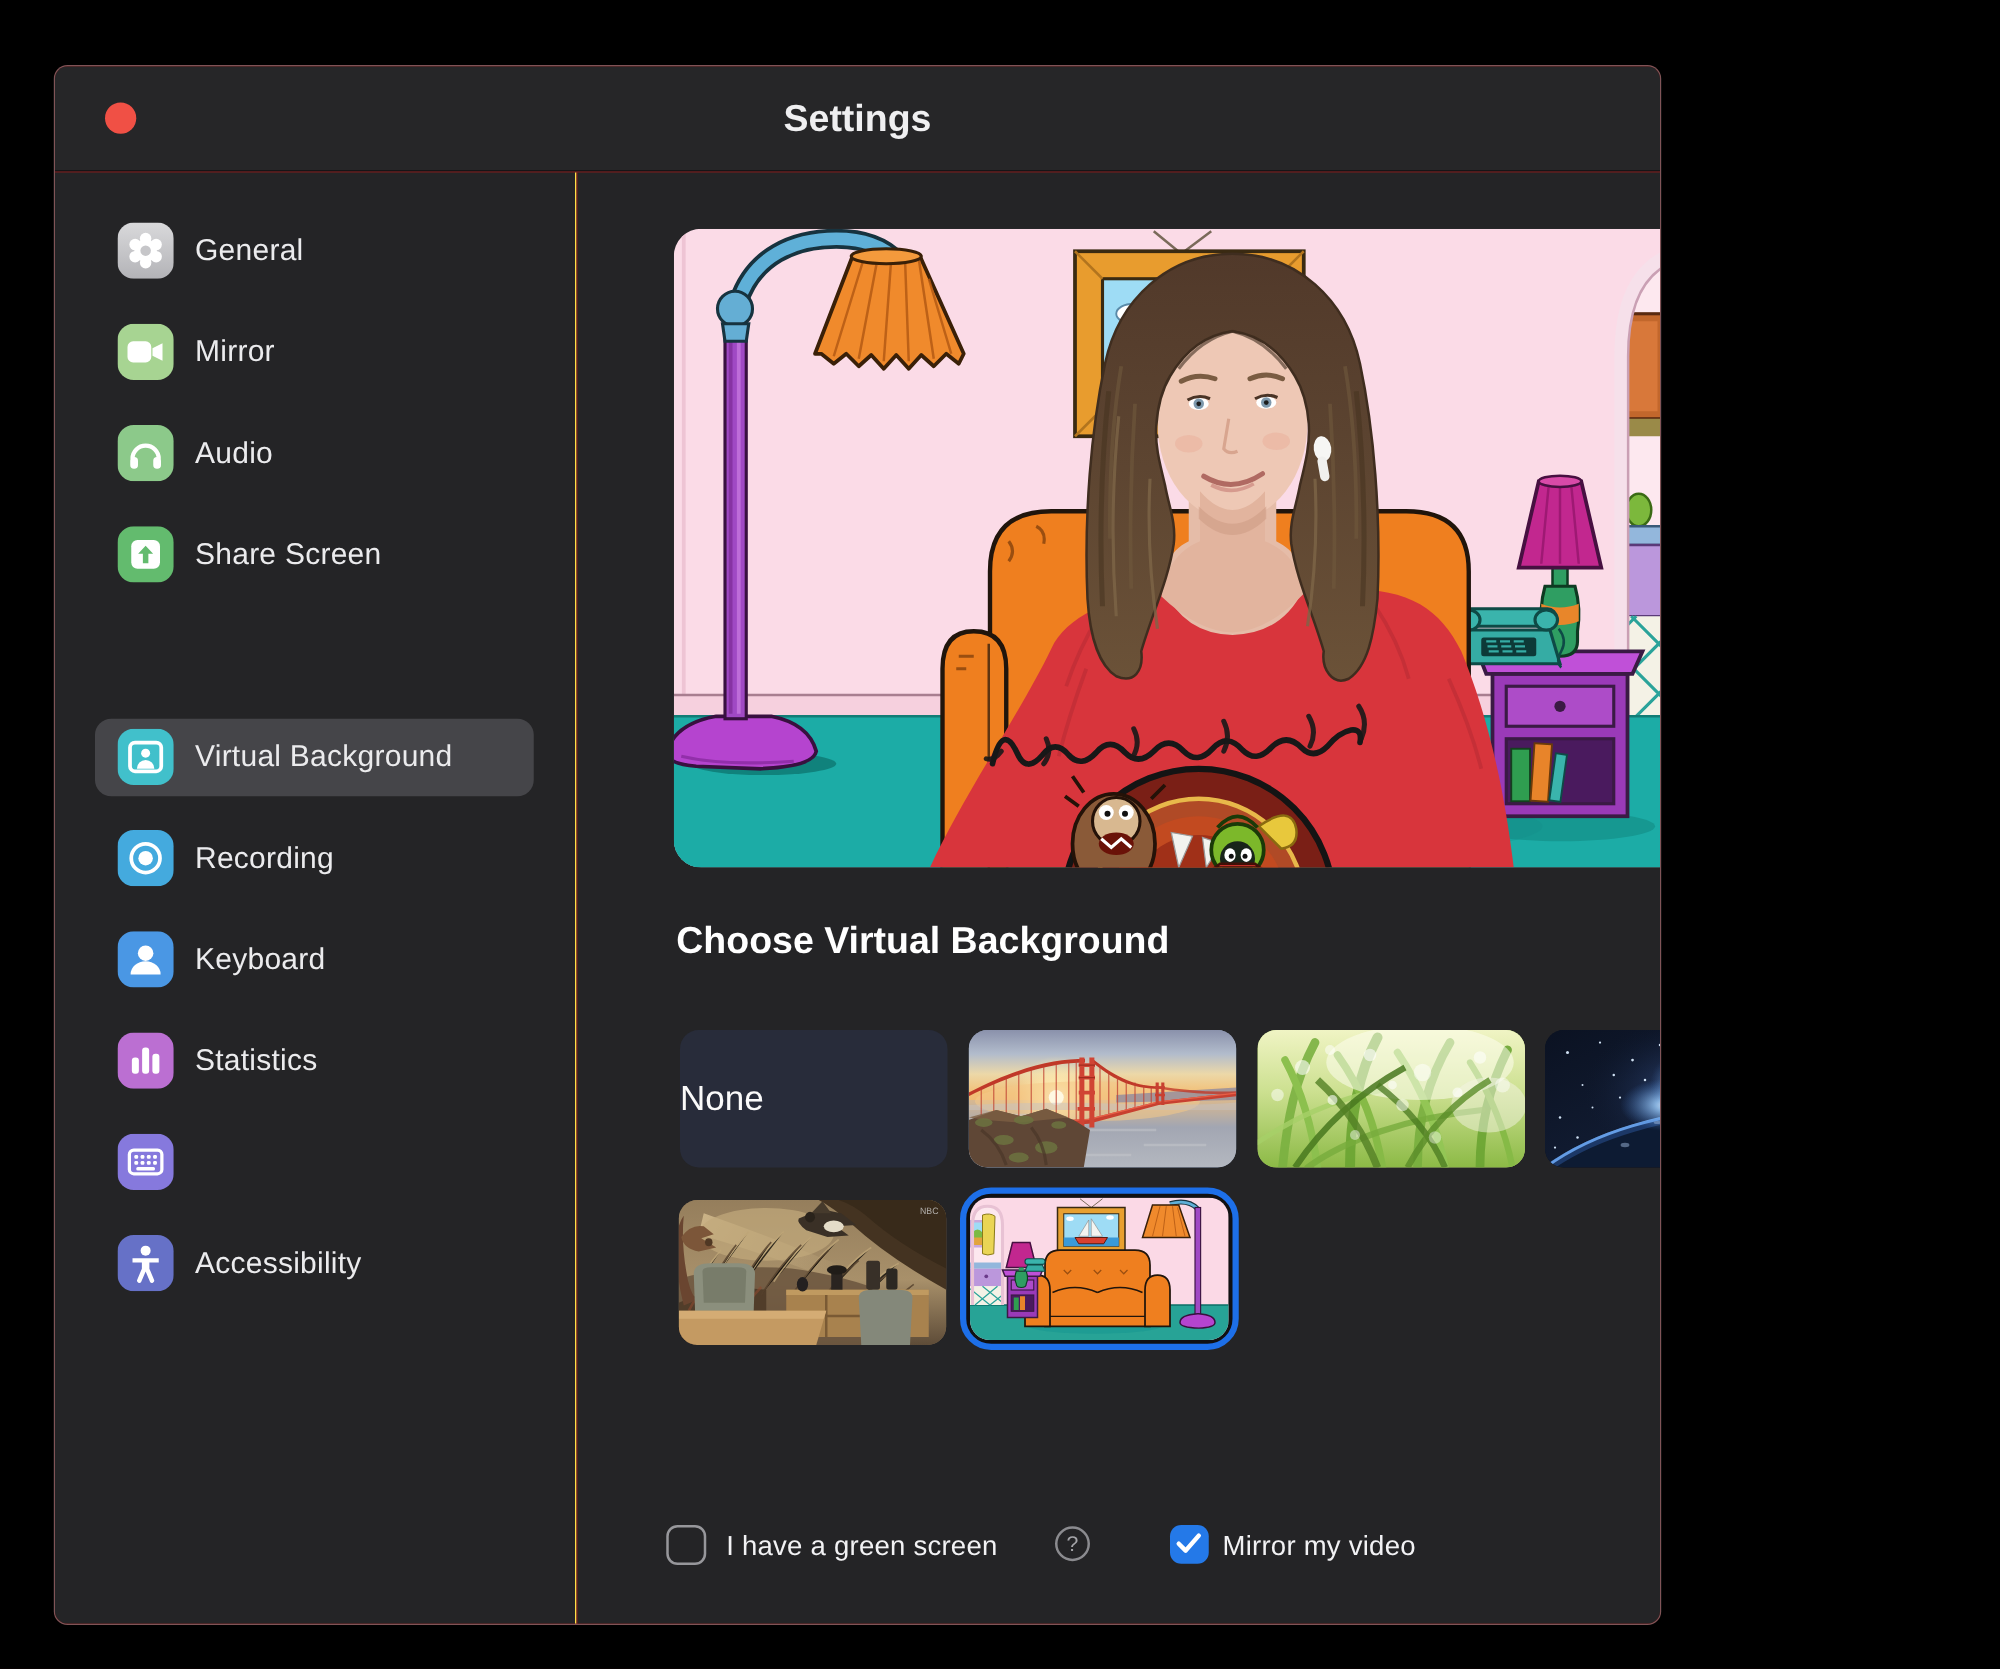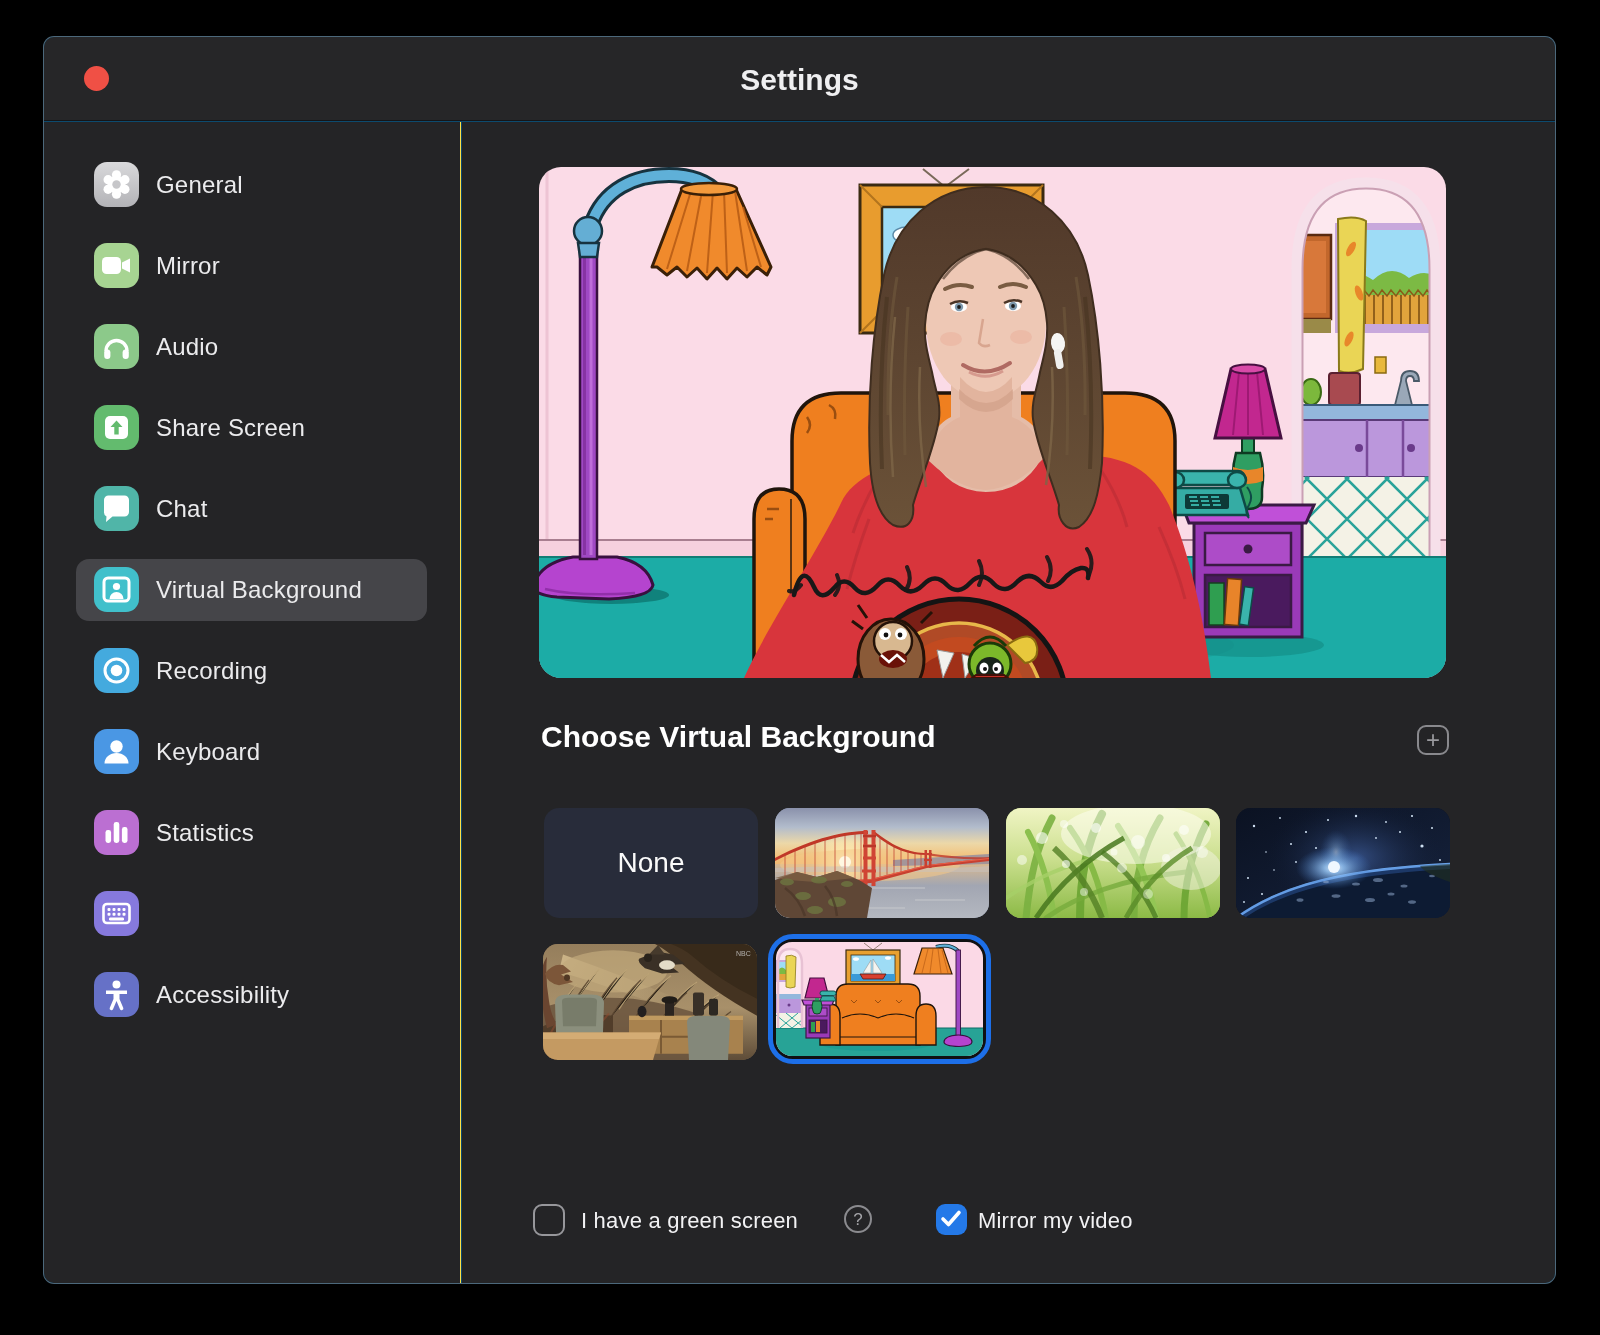--- a/index.html
+++ b/index.html
@@ -1,17 +1,17 @@
 <!DOCTYPE html>
 <html><head>
 <meta charset="utf-8">
 <style>
   html,body{margin:0;padding:0;background:#000;width:1600px;height:1335px;overflow:hidden}
   *{box-sizing:border-box;font-family:"Liberation Sans",sans-serif}
-  #win{position:absolute;left:43px;top:36px;width:1513px;height:1248px;background:#0c4a6e;border-radius:11px;border:1px solid rgba(130,130,135,.55);overflow:hidden}
+  #win{position:absolute;left:43px;top:52px;width:1286px;height:1248px;background:#7f1d1d;border-radius:11px;border:1px solid rgba(130,130,135,.55);overflow:hidden}
   #titlebar{position:absolute;left:0;top:0;width:100%;height:84px;background:#262628;border-bottom:1px solid #151517}
   #reddot{position:absolute;left:40px;top:29px;width:25px;height:25px;border-radius:50%;background:#f05045}
   #title{position:absolute;left:0;top:0;width:100%;height:84px;line-height:86px;text-align:center;color:#efeff1;font-size:30px;font-weight:bold}
   #sidebar{position:absolute;left:0;top:85px;width:417px;bottom:0;background:#242426;border-right:1px solid #fde047}
   .row{position:absolute;left:0;width:417px;height:62px}
   .rowbg{position:absolute;left:32px;top:0;width:351px;height:62px;border-radius:13px;background:#454549}
   .icon{position:absolute;left:50px;top:8px;width:45px;height:45px}
   .label{position:absolute;left:112px;top:0;height:62px;line-height:62px;color:#ebebed;font-size:24px;letter-spacing:0.2px}
   #main{position:absolute;left:418px;top:85px;right:0;bottom:0;background:#242426}
   #preview{position:absolute;left:495px;top:130px;width:907px;height:511px;border-radius:22px;overflow:hidden}
@@ -73,27 +73,20 @@
       <div class="label">Share Screen</div>
     </div>
     <div class="row" style="top:194px">
       <svg class="icon" viewBox="0 0 45 45">
           <rect width="45" height="45" rx="13" fill="#8cc98a"></rect>
           <path d="M12 27 a10.5 10.5 0 0 1 21 0" fill="none" stroke="#fff" stroke-width="3.4"></path>
           <rect x="10.2" y="25.5" width="6.2" height="9.5" rx="3" fill="#fff"></rect>
           <rect x="28.6" y="25.5" width="6.2" height="9.5" rx="3" fill="#fff"></rect>
         </svg>
       <div class="label">Audio</div>
-    </div>
-    <div class="row" style="top:356px">
-      <svg class="icon" viewBox="0 0 45 45">
-          <rect width="45" height="45" rx="13" fill="#50b5a8"></rect>
-          <path d="M10 14 a4.5 4.5 0 0 1 4.5 -4.5 h16 a4.5 4.5 0 0 1 4.5 4.5 v12 a4.5 4.5 0 0 1 -4.5 4.5 h-12 l-6.5 5.5 l0.5 -5.5 a4.5 4.5 0 0 1 -2.5 -4.5 Z" fill="#fff"></path>
-        </svg>
-      <div class="label">Chat</div>
     </div>
     <div class="row" style="top:437px">
         <div class="rowbg"></div>
       <svg class="icon" viewBox="0 0 45 45">
           <rect width="45" height="45" rx="13" fill="#41c0cb"></rect>
           <rect x="10" y="11" width="25" height="23" rx="4" fill="none" stroke="#fff" stroke-width="3"></rect>
           <circle cx="22.5" cy="19.5" r="3.6" fill="#fff"></circle>
           <path d="M15.5 32 a7 7 0 0 1 14 0 Z" fill="#fff"></path>
         </svg>
       <div class="label">Virtual Background</div>
@@ -313,21 +306,21 @@
     <ellipse cx="482" cy="170" rx="11" ry="7" fill="#e8a894" opacity="0.4"></ellipse>
     <path d="M424,198 Q 447,212 471,196" fill="none" stroke="#b06a62" stroke-width="4" stroke-linecap="round"></path>
     <path d="M430,205 Q 447,214 464,204" fill="none" stroke="#cf8f85" stroke-width="3" opacity="0.8"></path>
     <ellipse cx="519" cy="176" rx="7" ry="10" fill="#f6f6f4" transform="rotate(-8 519 176)"></ellipse>
     <rect x="516" y="182" width="7.5" height="20" rx="3.7" fill="#f0f0ee" transform="rotate(-10 520 192)"></rect>
   </svg>
   </div>
   <div id="chead">Choose Virtual Background</div>
   <div id="plusbtn">+</div>
   <div class="thumb" id="t-none" style="left:500px;top:771px;background:#282c3a">
-      <div style="width:100%;height:100%;text-align:center;line-height:110px;color:#fafafa;font-size:28px">None</div>
+      <div style="width:100%;height:100%;line-height:110px;color:#fafafa;font-size:28px">None</div>
     </div>
   <div class="thumb" id="t-bridge" style="left:731px;top:771px;background:#8898b0"><svg width="214" height="110" viewBox="0 0 214 110">
         <defs>
 <linearGradient id="bsky" x1="0" y1="0" x2="0" y2="1">
             <stop offset="0" stop-color="#8a91ab"></stop>
             <stop offset="0.3" stop-color="#b2bccc"></stop>
             <stop offset="0.55" stop-color="#ecd8a8"></stop>
             <stop offset="0.78" stop-color="#f2c078"></stop>
             <stop offset="1" stop-color="#eeb070"></stop>
           </linearGradient>

